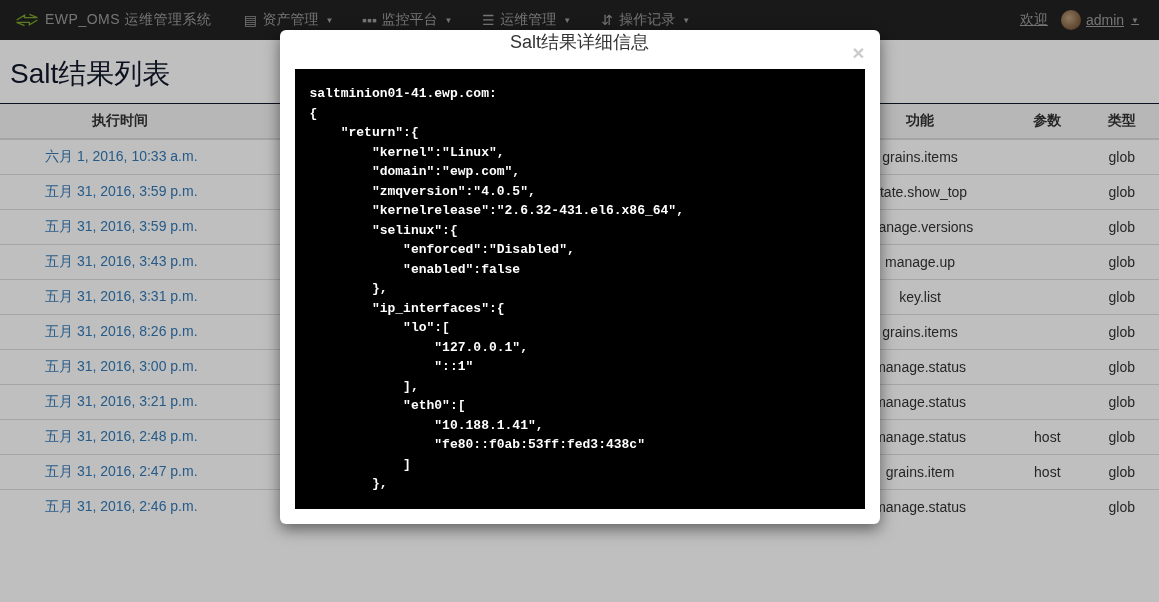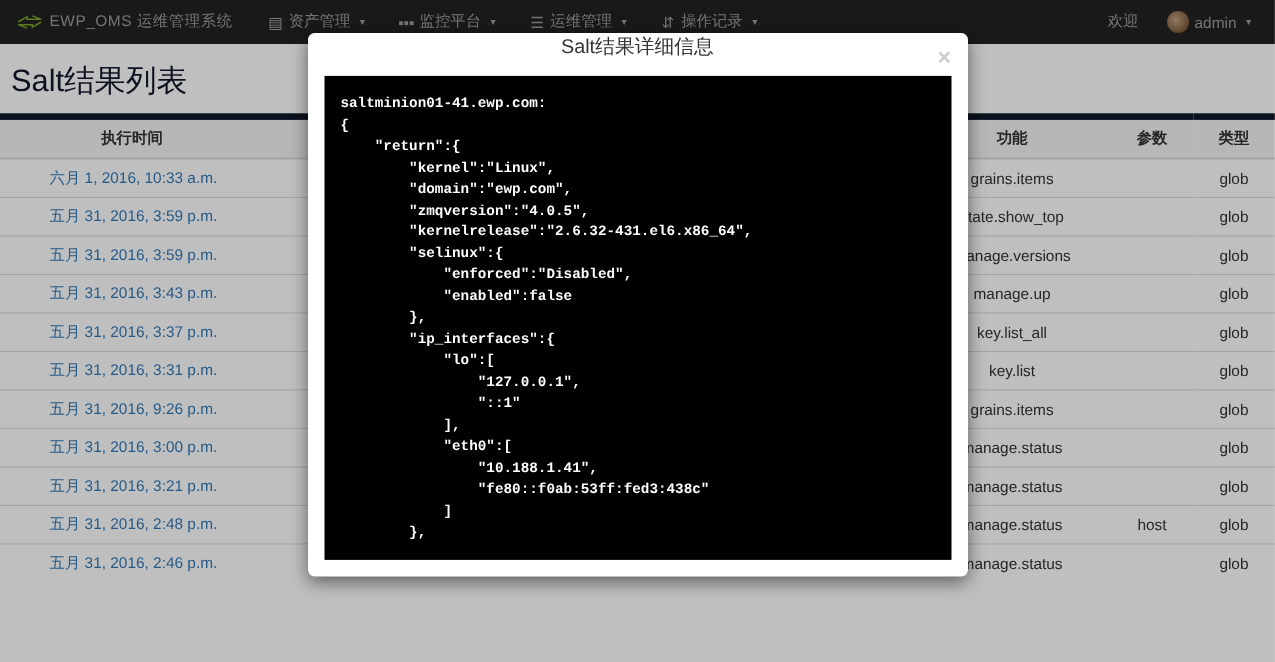--- a/index.html
+++ b/index.html
@@ -4,25 +4,25 @@
 <style>
 * { margin:0; padding:0; box-sizing:border-box; }
 body { font-family:"Helvetica Neue",Helvetica,Arial,sans-serif; font-size:14px; color:#333; background:#fff; width:1159px; height:602px; overflow:hidden; position:relative; }
 .navbar { background:#222; height:40px; display:flex; align-items:center; padding:0 15px; color:#9d9d9d; font-size:14px; }
 .brand { display:flex; align-items:center; gap:6px; margin-right:20px; }
 .brand svg { width:24px; height:16px; }
 .brand-text { color:#9d9d9d; font-size:14px; letter-spacing:.5px; }
 .nav-items { display:flex; gap:5px; }
 .nav-item { display:flex; align-items:center; gap:5px; padding:10px 12px; cursor:pointer; color:#9d9d9d; }
 .nav-item .caret { font-size:8px; margin-left:2px; }
-.nav-right { margin-left:auto; display:flex; align-items:center; gap:21px; color:#9d9d9d; }
+.nav-right { margin-left:auto; display:flex; align-items:center; gap:8px; color:#9d9d9d;text-decoration:underline; }
 .avatar { width:20px; height:20px; border-radius:50%; background:radial-gradient(circle at 40% 40%, #c0a080, #604020); display:inline-block; }
 .page-title { font-size:28px; color:#0f172a; margin:15px 0 10px 10px; font-weight:400; }
 .table { width:100%; border-collapse:collapse; }
-.table th { background:#f5f5f5; padding:8px; border-top:6px solid #0f172a; border-bottom:2px solid #ddd; font-weight:700; text-align:center; }
+.table th { background:#f5f5f5; padding:8px; border-top:1px solid #0f172a; border-bottom:2px solid #ddd; font-weight:700; text-align:center; }
 .table td { padding:8px 24px; border-top:1px solid #ddd; vertical-align:middle; }
 .table td.time { color:#337ab7; padding-left:45px; width:240px; }
 .table td.func { text-align:center; width:180px; }
 .table td.param { text-align:right; width:70px; }
 .table td.kind { text-align:center; width:70px;margin-top:16px; }
 .table td.mid { }
 .overlay { position:absolute; top:0; left:0; width:1159px; height:602px; background:rgba(0,0,0,.25); z-index:50; }
 .modal { position:absolute; top:30px; left:50%; transform:translateX(-50%); width:600px; background:#fff; border-radius:6px; box-shadow:0 5px 15px rgba(0,0,0,.5); z-index:60; }
 .modal-header { position:relative; text-align:center; }
 .modal-title { font-size:18px; font-weight:500; color:#333; }
@@ -111,35 +111,28 @@
         <td class="kind">glob</td>
       </tr>
       <tr>
         <td class="time">五月 31, 2016, 3:43 p.m.</td>
         <td class="mid"></td>
         <td class="func">manage.up</td>
         <td class="param"></td>
         <td class="kind">glob</td>
       </tr>
       <tr>
-        <td class="time">五月 31, 2016, 3:37 p.m.</td>
-        <td class="mid"></td>
-        <td class="func">key.list_all</td>
-        <td class="param"></td>
-        <td class="kind">glob</td>
-      </tr>
-      <tr>
         <td class="time">五月 31, 2016, 3:31 p.m.</td>
         <td class="mid"></td>
         <td class="func">key.list</td>
         <td class="param"></td>
         <td class="kind">glob</td>
       </tr>
       <tr>
-        <td class="time">五月 31, 2016, 9:26 p.m.</td>
+        <td class="time">五月 31, 2016, 8:26 p.m.</td>
         <td class="mid"></td>
         <td class="func">grains.items</td>
         <td class="param"></td>
         <td class="kind">glob</td>
       </tr>
       <tr>
         <td class="time">五月 31, 2016, 3:00 p.m.</td>
         <td class="mid"></td>
         <td class="func">manage.status</td>
         <td class="param"></td>
@@ -149,20 +142,27 @@
         <td class="time">五月 31, 2016, 3:21 p.m.</td>
         <td class="mid"></td>
         <td class="func">manage.status</td>
         <td class="param"></td>
         <td class="kind">glob</td>
       </tr>
       <tr>
         <td class="time">五月 31, 2016, 2:48 p.m.</td>
         <td class="mid"></td>
         <td class="func">manage.status</td>
+        <td class="param">host</td>
+        <td class="kind">glob</td>
+      </tr>
+      <tr>
+        <td class="time">五月 31, 2016, 2:47 p.m.</td>
+        <td class="mid"></td>
+        <td class="func">grains.item</td>
         <td class="param">host</td>
         <td class="kind">glob</td>
       </tr>
       <tr>
         <td class="time">五月 31, 2016, 2:46 p.m.</td>
         <td class="mid"></td>
         <td class="func">manage.status</td>
         <td class="param"></td>
         <td class="kind">glob</td>
       </tr>

